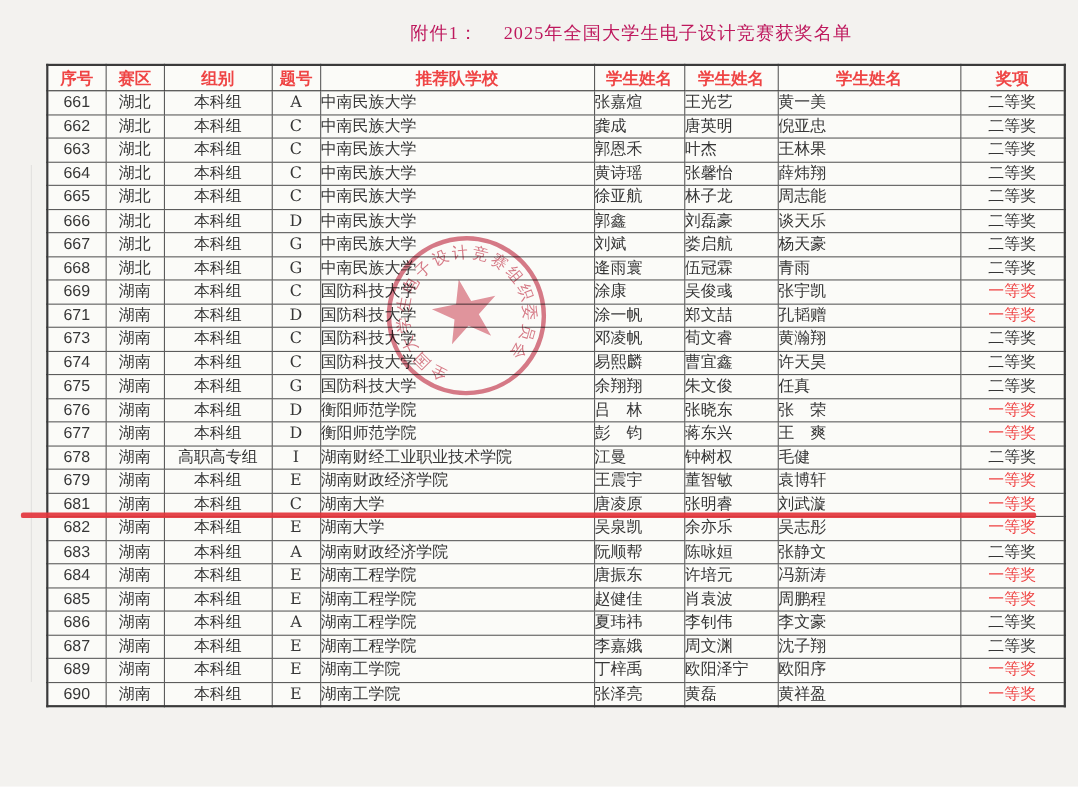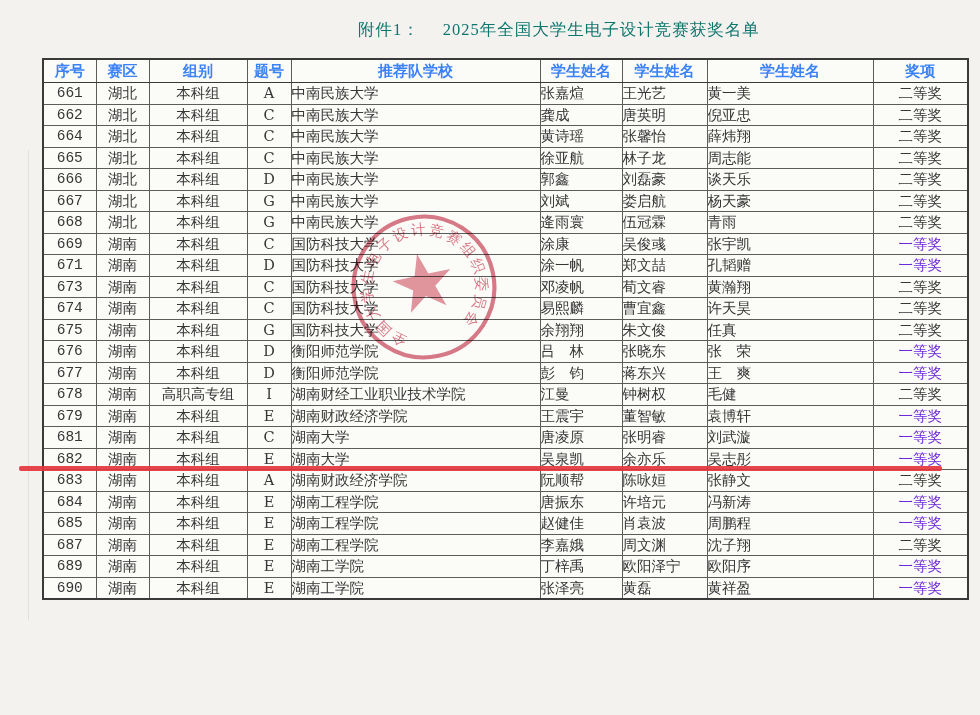--- a/index.html
+++ b/index.html
@@ -3,47 +3,47 @@
 <meta charset="utf-8">
 <style>
   html,body{margin:0;padding:0;}
   body{
     width:980px;height:715px;position:relative;overflow:hidden;
     background:#f3f2ef;
     font-family:"Liberation Serif","DejaVu Serif",serif;
     color:#333;
   }
   .page-title{
-    position:absolute;left:358px;top:19px;white-space:nowrap;
-    font-size:16.5px;color:#0f766e;letter-spacing:1px;
+    position:absolute;left:373px;top:19px;white-space:nowrap;
+    font-size:16.5px;color:#be185d;letter-spacing:1px;
   }
   .page-title .att{margin-right:1.4em;}
   .scan-edge{
     position:absolute;left:28px;top:150px;width:1px;height:470px;
     background:rgba(0,0,0,0.07);
   }
   table.awards{
     position:absolute;left:42px;top:58px;width:925px;
     border-collapse:collapse;table-layout:fixed;
     border:2px solid #3a3a3a;background:#fbfbf8;
   }
   table.awards th,table.awards td{
     border:1px solid #5c5c5c;padding:0;overflow:hidden;white-space:nowrap;
     font-weight:normal;color:#363636;
   }
   table.awards thead th{
     height:22px;font-size:15px;font-weight:bold;text-align:center;
-    border-bottom:1.5px solid #3a3a3a;color:#3b82f6;
+    border-bottom:1.5px solid #3a3a3a;color:#ef4444;
   }
   table.awards tbody td{height:20.5px;line-height:20.5px;font-size:14.5px;}
-  td.col-no{font-size:14px;text-align:center;font-family:Liberation Mono, monospace;}
+  td.col-no{font-size:14px;text-align:center;font-family:Liberation Sans, sans-serif;}
   td.col-region,td.col-group,td.col-problem,td.col-award{text-align:center;}
   td.col-problem{font-family:"DejaVu Serif",serif;font-size:13.5px;}
   td.col-school,td.col-student1,td.col-student2,td.col-student3{padding-left:7px;text-align:left;}
-  td.col-award.faded{color:#6d28d9;}
+  td.col-award.faded{color:#ef4444;}
   .highlight-underline{
     position:absolute;left:19px;top:466px;width:923px;height:5px;
     border-radius:2px;z-index:30;opacity:0.92;
   }
   .stamp{
     position:absolute;left:349px;top:212px;width:150px;height:150px;
     z-index:20;mix-blend-mode:multiply;opacity:0.8;
     transform:rotate(-12deg);
     font-family:"Liberation Serif","DejaVu Serif",serif;
   }
@@ -99,20 +99,31 @@
         <td class="col-region">湖北</td>
         <td class="col-group">本科组</td>
         <td class="col-problem">C</td>
         <td class="col-school">中南民族大学</td>
         <td class="col-student1">龚成</td>
         <td class="col-student2">唐英明</td>
         <td class="col-student3">倪亚忠</td>
         <td class="col-award">二等奖</td>
       </tr>
       <tr>
+        <td class="col-no">663</td>
+        <td class="col-region">湖北</td>
+        <td class="col-group">本科组</td>
+        <td class="col-problem">C</td>
+        <td class="col-school">中南民族大学</td>
+        <td class="col-student1">郭恩禾</td>
+        <td class="col-student2">叶杰</td>
+        <td class="col-student3">王林果</td>
+        <td class="col-award">二等奖</td>
+      </tr>
+      <tr>
         <td class="col-no">664</td>
         <td class="col-region">湖北</td>
         <td class="col-group">本科组</td>
         <td class="col-problem">C</td>
         <td class="col-school">中南民族大学</td>
         <td class="col-student1">黄诗瑶</td>
         <td class="col-student2">张馨怡</td>
         <td class="col-student3">薛炜翔</td>
         <td class="col-award">二等奖</td>
       </tr>
@@ -306,20 +317,31 @@
       <tr>
         <td class="col-no">685</td>
         <td class="col-region">湖南</td>
         <td class="col-group">本科组</td>
         <td class="col-problem">E</td>
         <td class="col-school">湖南工程学院</td>
         <td class="col-student1">赵健佳</td>
         <td class="col-student2">肖袁波</td>
         <td class="col-student3">周鹏程</td>
         <td class="col-award faded">一等奖</td>
+      </tr>
+      <tr>
+        <td class="col-no">686</td>
+        <td class="col-region">湖南</td>
+        <td class="col-group">本科组</td>
+        <td class="col-problem">A</td>
+        <td class="col-school">湖南工程学院</td>
+        <td class="col-student1">夏玮祎</td>
+        <td class="col-student2">李钊伟</td>
+        <td class="col-student3">李文豪</td>
+        <td class="col-award">二等奖</td>
       </tr>
       <tr>
         <td class="col-no">687</td>
         <td class="col-region">湖南</td>
         <td class="col-group">本科组</td>
         <td class="col-problem">E</td>
         <td class="col-school">湖南工程学院</td>
         <td class="col-student1">李嘉娥</td>
         <td class="col-student2">周文渊</td>
         <td class="col-student3">沈子翔</td>

